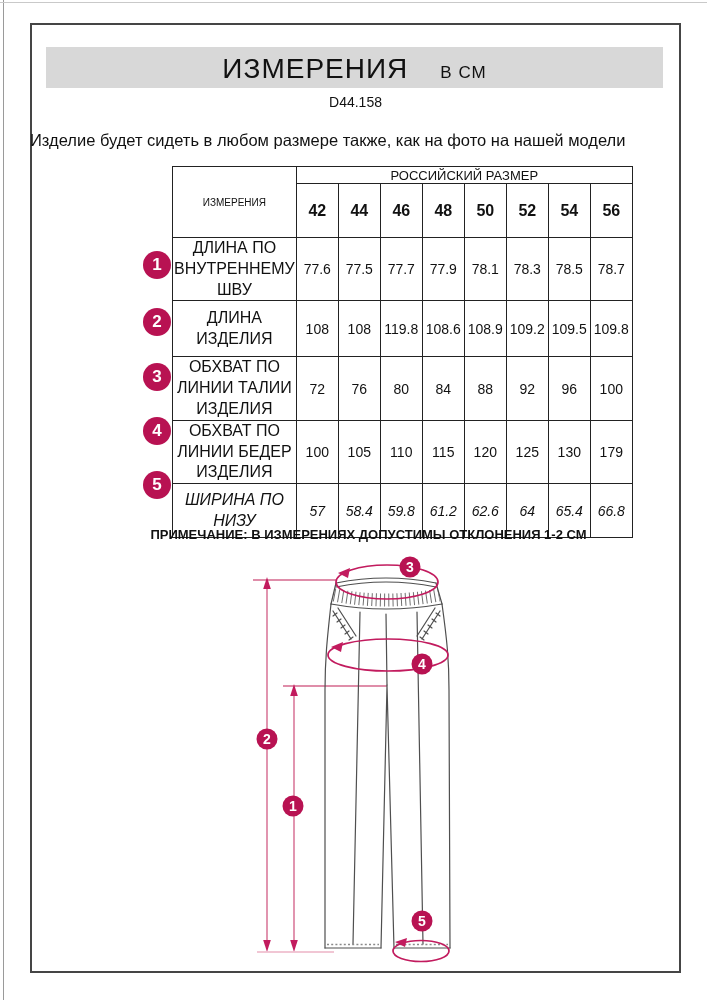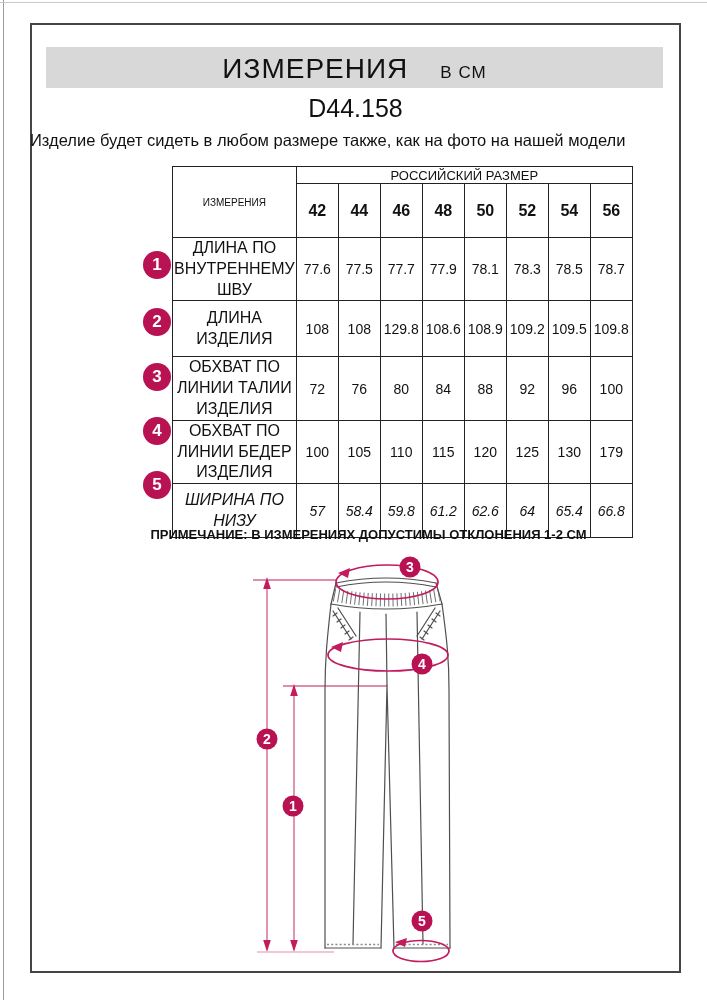--- a/index.html
+++ b/index.html
@@ -13,21 +13,21 @@
        font-family:"Liberation Sans","DejaVu Sans",sans-serif;color:#111;}
   .page{position:absolute;inset:0;}
   .scan-edge-left{position:absolute;left:3px;top:0;width:1px;height:100%;background:#9a9a9a;}
   .scan-edge-top{position:absolute;left:0;top:2px;width:100%;height:1px;background:#c9c9c9;}
   .frame{position:absolute;left:30px;top:23px;width:651px;height:950px;border:2px solid #454545;}
   .titlebar{position:absolute;left:46px;top:47px;width:617px;height:41px;background:var(--header-bg);
             display:flex;align-items:baseline;justify-content:center;padding-top:6px;}
   .title-w1{font-size:28px;font-weight:400;letter-spacing:1px;}
   .title-w2{font-size:28px;font-weight:700;margin-left:36px;letter-spacing:1px;}
   .title-unit{font-size:17px;font-weight:400;margin-left:32px;letter-spacing:1px;}
-  .product-code{position:absolute;left:30px;top:94px;width:651px;text-align:center;font-size:25px;}
+  .product-code{position:absolute;left:30px;top:94px;width:651px;text-align:center;font-size:14px;}
   .subtitle{position:absolute;left:30px;top:131px;width:651px;font-size:16.5px;}
   .table-area{position:absolute;left:140px;top:166px;}
   table{border-collapse:collapse;table-layout:fixed;margin-left:32px;background:#fff;}
   td,th{border:1px solid var(--table-border);text-align:center;vertical-align:middle;padding:0 1px;}
   .col-label{width:83px;}
   .col-size{width:42px;}
   .row-group{height:17px;}
   .row-sizes{height:54px;}
   .row-d1{height:57px;} .row-d2{height:56px;} .row-d3{height:54px;} .row-d4{height:54px;} .row-d5{height:54px;font-style:italic;}
   .corner{font-size:10px;font-weight:400;}
@@ -98,21 +98,21 @@
         <td class="mval">77.9</td>
         <td class="mval">78.1</td>
         <td class="mval">78.3</td>
         <td class="mval">78.5</td>
         <td class="mval">78.7</td>
       </tr>
       <tr class="row-d2">
         <td class="mlabel">ДЛИНА ИЗДЕЛИЯ</td>
         <td class="mval">108</td>
         <td class="mval">108</td>
-        <td class="mval">129.8</td>
+        <td class="mval">119.8</td>
         <td class="mval">108.6</td>
         <td class="mval">108.9</td>
         <td class="mval">109.2</td>
         <td class="mval">109.5</td>
         <td class="mval">109.8</td>
       </tr>
       <tr class="row-d3">
         <td class="mlabel">ОБХВАТ ПО ЛИНИИ ТАЛИИ ИЗДЕЛИЯ</td>
         <td class="mval">72</td>
         <td class="mval">76</td>

